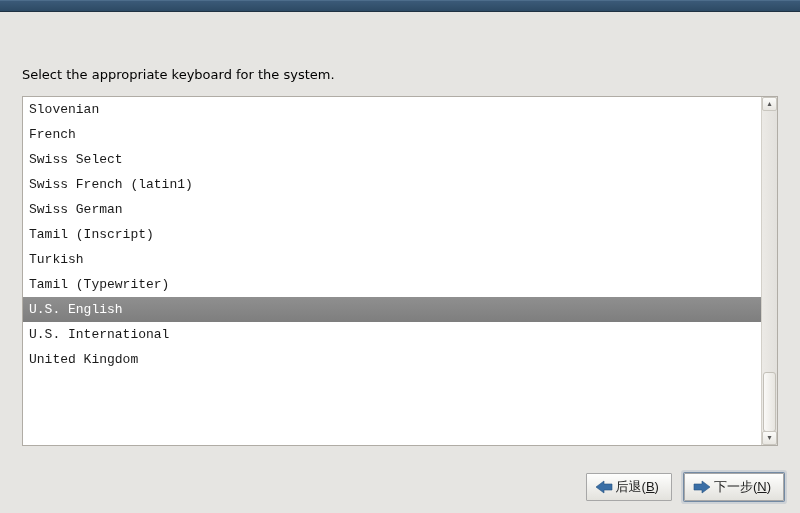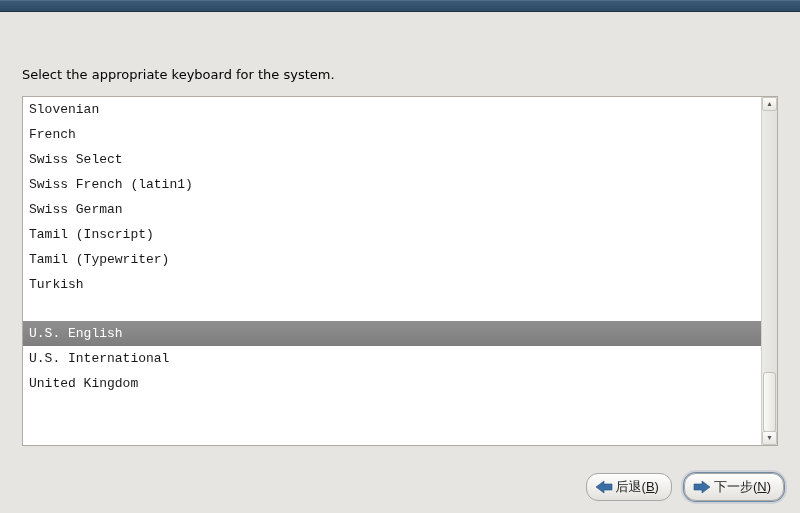--- a/index.html
+++ b/index.html
@@ -43,21 +43,20 @@
   font-size: 13px;
   line-height: 14px;
   color: #1a1a1a;
   cursor: pointer;
   white-space: nowrap;
   font-family: Liberation Mono, monospace;
 }
 .list-item.selected {
   background: linear-gradient(#8f8f8f, #7e7e7e);
   color: #fff;
-  margin-top: 24px;
 }
 .scrollbar {
   width: 16px;
   background: linear-gradient(to right, #eceae6, #e2e0dc);
   border-left: 1px solid #d3d0c9;
   position: relative;
 }
 .scroll-up, .scroll-down {
   height: 14px;
   background: linear-gradient(#fbfbf9, #e8e6e1);
@@ -86,21 +85,21 @@
   display: flex;
   gap: 12px;
 }
 .btn {
   display: inline-flex;
   align-items: center;
   gap: 3px;
   padding: 4px 12px 4px 8px;
   background: linear-gradient(#fefefd, #e3e2dd);
   border: 1px solid #a7a7a7;
-  border-radius: 12px;
+  border-radius: 1px;
   font-size: 13px;
   color: #1a1a1a;
   cursor: pointer;
   height: 28px;
 }
 .btn.primary {
   box-shadow: 0 0 0 1px #738aa3, 0 0 0 3px rgba(100,130,160,0.18);
 }
 .arrow {
   width: 18px;
@@ -118,22 +117,22 @@
   <div class="prompt">Select the appropriate keyboard for the system.</div>
 
   <div class="listbox">
     <div class="list-inner" id="list-inner">
         <div class="list-item">Slovenian</div>
         <div class="list-item">French</div>
         <div class="list-item">Swiss Select</div>
         <div class="list-item">Swiss French (latin1)</div>
         <div class="list-item">Swiss German</div>
         <div class="list-item">Tamil (Inscript)</div>
+        <div class="list-item">Turkish</div>
         <div class="list-item">Tamil (Typewriter)</div>
-        <div class="list-item">Turkish</div>
         <div class="list-item selected">U.S. English</div>
         <div class="list-item">U.S. International</div>
         <div class="list-item">United Kingdom</div>
       </div>
     <div class="scrollbar">
       <div class="scroll-up">▴</div>
       <div class="scroll-thumb"></div>
       <div class="scroll-down">▾</div>
     </div>
   </div>

